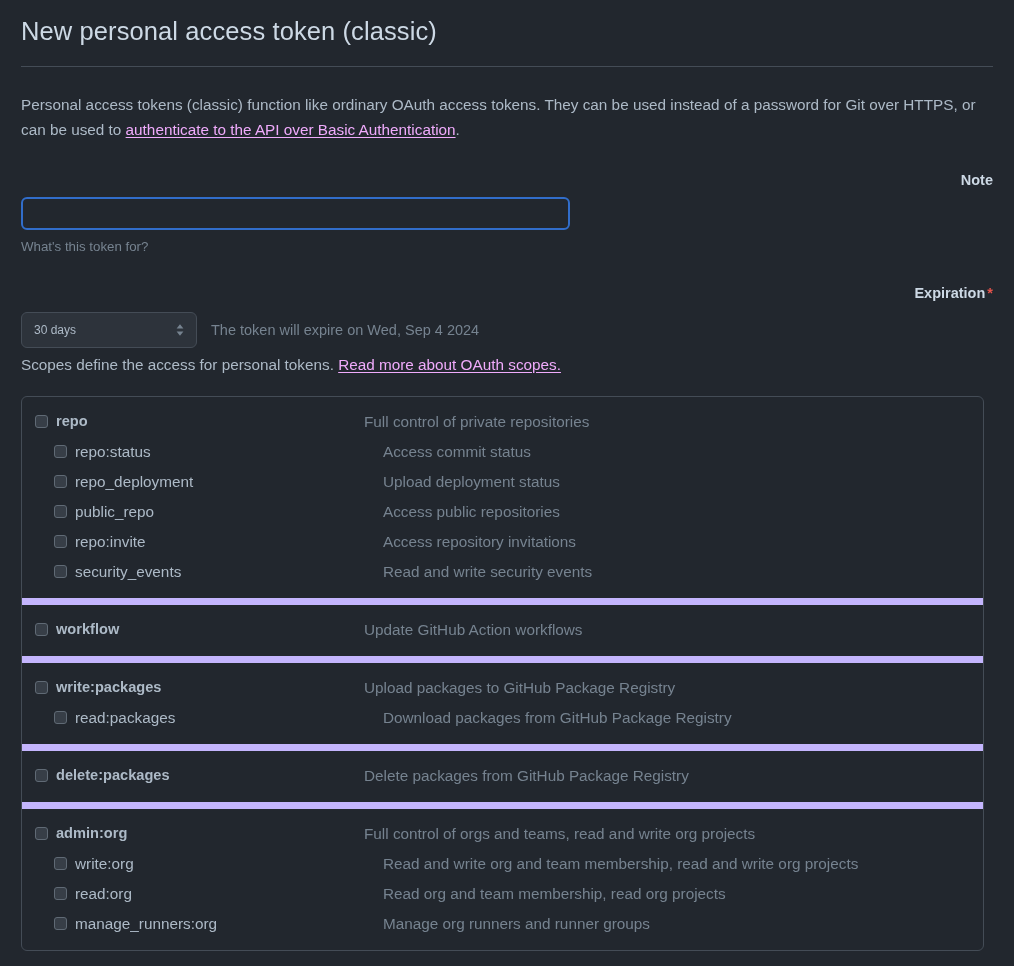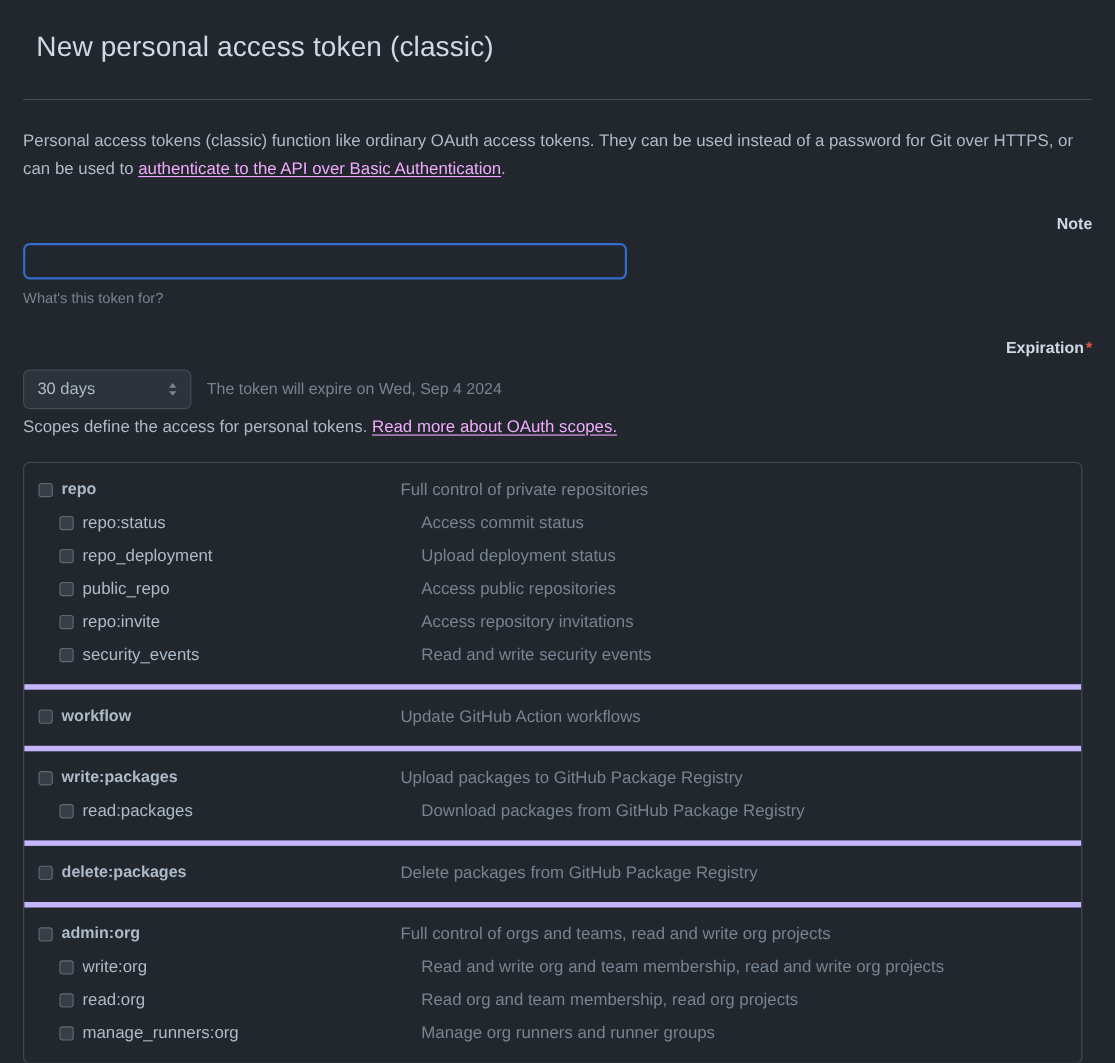--- a/index.html
+++ b/index.html
@@ -22,21 +22,21 @@
     width: 1014px;
     padding: 0 21px;
     position: relative;
   }
 
   
   .page-title {
     font-size: 25.5px;
     font-weight: 400;
     color: #cdd9e5;
-    margin: 12px;
+    margin: 0;
     padding: 15px 0 18px 0;
     line-height: 1.3;
     letter-spacing: 0.1px;
   }
   .title-rule {
     height: 1px;
     background: #444c56;
     margin: 0 0 0 0;
   }
 
@@ -97,28 +97,28 @@
     gap: 14px;
     padding-top: 2px;
   }
   .select-wrap {
     position: relative;
     display: inline-block;
   }
   .exp-select {
     appearance: none;
     -webkit-appearance: none;
-    width: 153px;
+    width: 176px;
     height: 36px;
     background: #2d333b;
     border: 1px solid #444c56;
     border-radius: 6px;
     color: #adbac7;
     font-family: inherit;
-    font-size: 15px;
+    font-size: 12px;
     padding: 0 33px 0 12px;
     outline: none;
     cursor: pointer;
   }
   .select-arrows {
     position: absolute;
     right: 12px;
     top: 50%;
     transform: translateY(-50%);
     pointer-events: none;
@@ -144,21 +144,21 @@
   .scope-box {
     margin-top: 19px;
     border: 1px solid #444c56;
     border-radius: 6px;
     background: #22272e;
     width: 963px;
     overflow: hidden;
   }
   .scope-group {
     padding: 10px 0 11px 0;
-    border-bottom: 5px solid #c4b5fd;
+    border-bottom: 7px solid #c4b5fd;
   }
   .scope-group:last-child { border-bottom: none; }
 
   .scope-row {
     display: flex;
     align-items: center;
     padding: 2px 0 2px 13px;
     min-height: 30px;
   }
   .scope-row.child { padding-left: 32px; }

